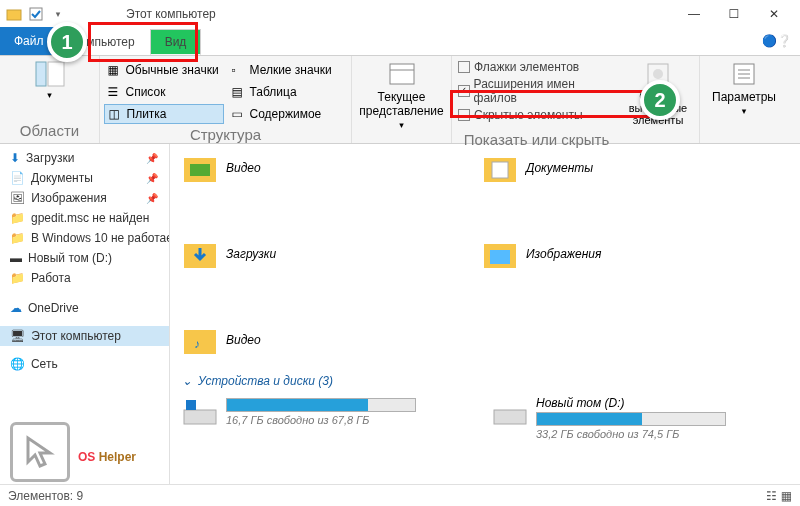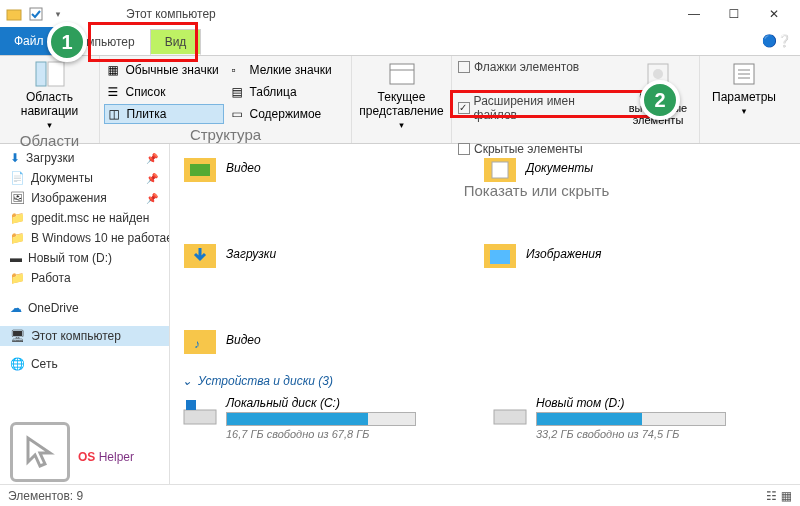--- a/index.html
+++ b/index.html
@@ -6,21 +6,21 @@
   body { width: 800px; height: 506px; background: #fff; overflow: hidden; position: relative; }
   .titlebar { height: 28px; display: flex; align-items: center; padding: 0 6px; }
   .qat { display: flex; gap: 6px; align-items: center; }
   .qat span { width: 16px; height: 16px; display: inline-flex; align-items: center; justify-content: center; }
   .titlebar .title { margin-left: 60px; color: #444; }
   .winbtns { margin-left: auto; display: flex; }
   .winbtns span { width: 40px; text-align: center; color: #333; }
   .tabbar { height: 28px; display: flex; align-items: flex-end; border-bottom: 1px solid #d0d0d0; position: relative; }
   .filetab { background: #1979ca; color: #fff; padding: 5px 14px; height: 28px; display: flex; align-items: center; }
   .ribtab { padding: 5px 14px; color: #444; border: 1px solid transparent; }
-  .ribtab.active { background: #bef264; border: 1px solid #d0d0d0; border-bottom: 1px solid #f5f5f5; }
+  .ribtab.active { background: #22c55e; border: 1px solid #d0d0d0; border-bottom: 1px solid #f5f5f5; }
   .helpico { position: absolute; right: 8px; top: 6px; color: #1979ca; }
   .ribbon { height: 88px; background: #f5f5f5; border-bottom: 1px solid #d0d0d0; display: flex; }
   .group { border-right: 1px solid #e0e0e0; padding: 4px 6px; display: flex; flex-direction: column; align-items: center; justify-content: space-between; }
   .group .glabel { color: #777; font-size: 15px; margin-top: 2px; }
   .big { display: flex; flex-direction: column; align-items: center; justify-content: center; width: 90px; text-align: center; gap: 2px; }
   .big .ico { width: 32px; height: 28px; }
   .layoutgrid { display: grid; grid-template-columns: 120px 120px; grid-auto-rows: 20px; gap: 2px 4px; }
   .layoutitem { display: flex; align-items: center; gap: 4px; padding: 1px 4px; }
   .layoutitem.sel { background: #cde6f7; border: 1px solid #7ab5e0; }
   .mini-ico { width: 14px; height: 14px; display: inline-block; }
@@ -46,23 +46,23 @@
   .status { height: 22px; border-top: 1px solid #e0e0e0; display: flex; align-items: center; padding: 0 8px; color: #555; font-size: 11px; }
   .status .right { margin-left: auto; display: flex; gap: 4px; }
   .callout1 { position: absolute; left: 47px; top: 22px; width: 40px; height: 40px; background: #2e9e5b; border: 4px solid #fff; border-radius: 50%; color: #fff; font-size: 20px; font-weight: bold; display: flex; align-items: center; justify-content: center; box-shadow: 0 2px 4px rgba(0,0,0,.3); z-index: 10; }
   .callout2 { position: absolute; left: 640px; top: 80px; width: 40px; height: 40px; background: #2e9e5b; border: 4px solid #fff; border-radius: 50%; color: #fff; font-size: 20px; font-weight: bold; display: flex; align-items: center; justify-content: center; box-shadow: 0 2px 4px rgba(0,0,0,.3); z-index: 10; }
   .redbox1 { position: absolute; left: 88px; top: 22px; width: 110px; height: 40px; border: 3px solid #e11; z-index: 9; }
   .redbox2 { position: absolute; left: 450px; top: 90px; width: 200px; height: 28px; border: 3px solid #e11; z-index: 9; }
   .watermark { position: absolute; left: 10px; bottom: 24px; display: flex; align-items: center; gap: 8px; opacity: .9; }
   .wmico { width: 60px; height: 60px; border: 3px solid #aaa; border-radius: 6px; display: flex; align-items: center; justify-content: center; }
   .wmtxt { font-size: 28px; font-weight: 300; }
   .wmtxt .os { color: #e23; font-weight: 600; }
-  .wmtxt .helper { color: #701a75; }
+  .wmtxt .helper { color: #a16207; font-weight: bold; }
   svg { display: block; }
-  .showhide-stack { display: flex; flex-direction: column; gap: 20px; }
+  .showhide-stack { display: flex; flex-direction: column; gap: 3px; }
 </style>
 </head>
 <body>
 
 <div class="titlebar">
   <div class="qat">
     <span>
         <svg width="16" height="16">
           <rect x="1" y="4" width="14" height="10" fill="#f7c64a" stroke="#caa13a"></rect>
         </svg>
@@ -90,21 +90,20 @@
   <span class="helpico">🔵❔</span>
 </div>
 
 <div class="ribbon">
   <div class="group" style="width:100px">
     <div class="big">
       <svg class="ico" viewBox="0 0 32 28">
           <rect x="2" y="2" width="10" height="24" fill="#cde6f7" stroke="#7ab"></rect>
           <rect x="14" y="2" width="16" height="24" fill="#fff" stroke="#bbb"></rect>
         </svg>
-      <span>Область навигации</span>
       <span style="font-size:9px">▾</span>
     </div>
     <span class="glabel">Области</span>
   </div>
 
   <div class="group" style="width:252px">
     <div class="layoutgrid">
       <div class="layoutitem">
           <span class="mini-ico">▦</span>
           <span>Обычные значки</span>
@@ -287,21 +286,20 @@
 
     <div class="row">
       <div class="drive">
         <span class="drvico">
             <svg width="36" height="32">
               <rect x="2" y="14" width="32" height="14" fill="#ddd" stroke="#aaa"></rect>
               <rect x="4" y="4" width="10" height="10" fill="#1979ca"></rect>
             </svg>
           </span>
         <div class="drvinfo">
-          <div>Локальный диск (C:)</div>
           <div class="bar">
               <div class="fill" style="width:75%"></div>
             </div>
           <div class="free">16,7 ГБ свободно из 67,8 ГБ</div>
         </div>
       </div>
       <div class="drive">
         <span class="drvico">
             <svg width="36" height="32">
               <rect x="2" y="14" width="32" height="14" fill="#ddd" stroke="#aaa"></rect>

